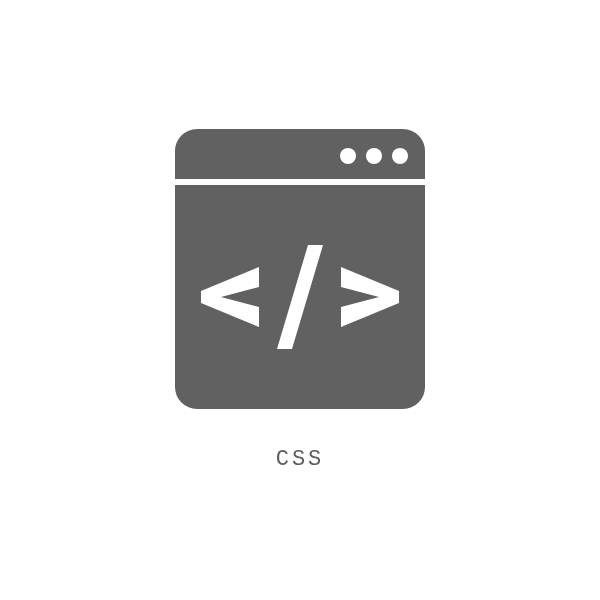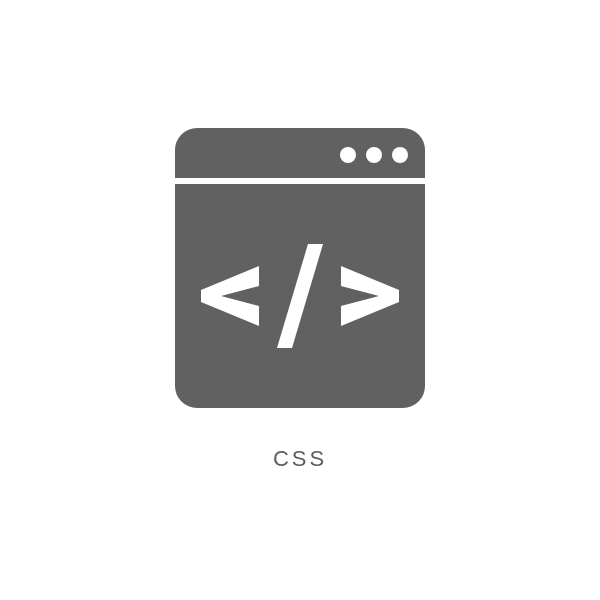--- a/index.html
+++ b/index.html
@@ -11,20 +11,21 @@
       flex-direction: column;
       align-items: center;
       justify-content: center;
       font-family: Arial, Helvetica, sans-serif;
     }
     .icon-wrap {
       display: flex;
       flex-direction: column;
       align-items: center;
       gap: 38px;
+      font-family: Liberation Mono, monospace;
     }
     .label {
       color: #5e5e5e;
       font-size: 22px;
       letter-spacing: 3px;
       font-weight: 400;
     }
   </style>
 </head>
 <body>

